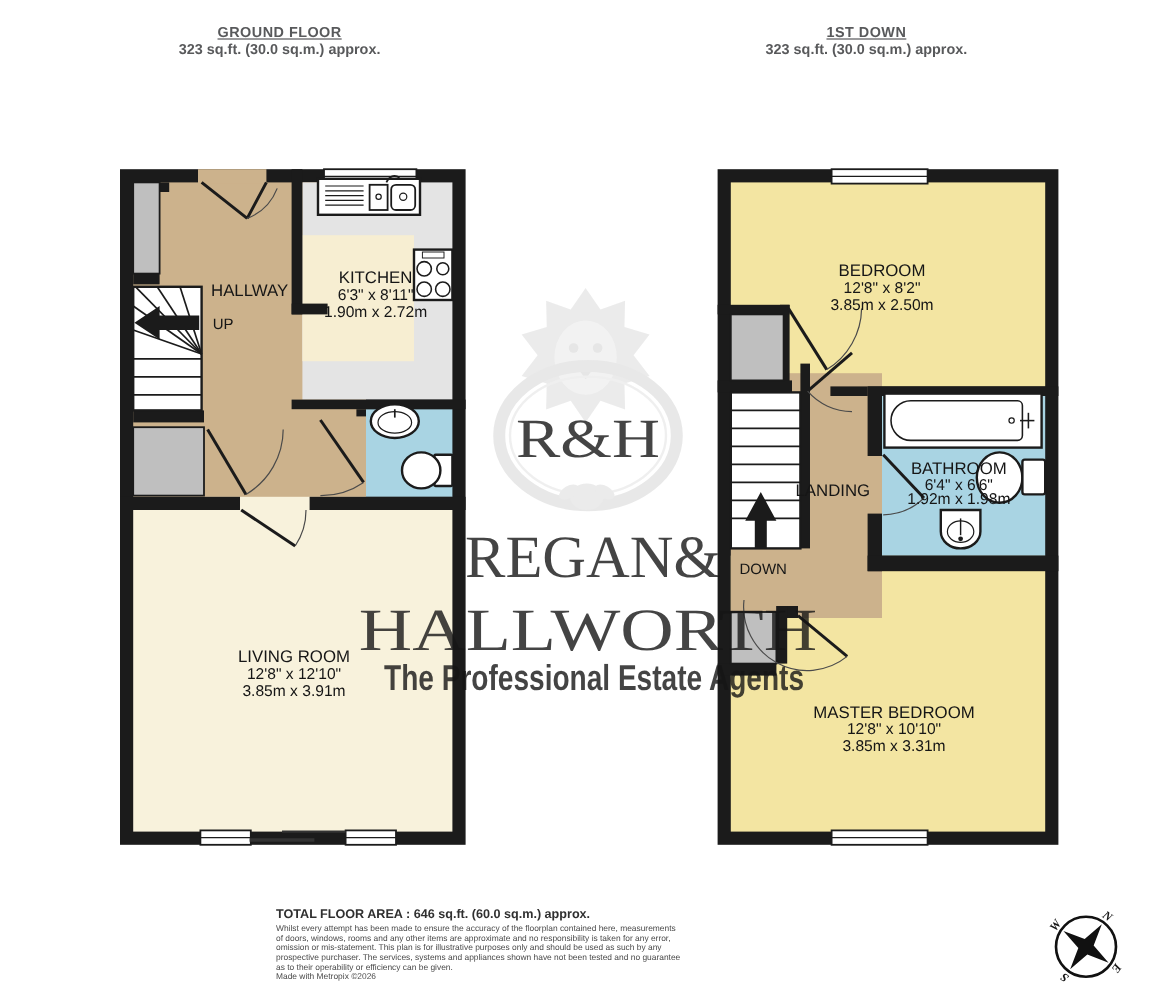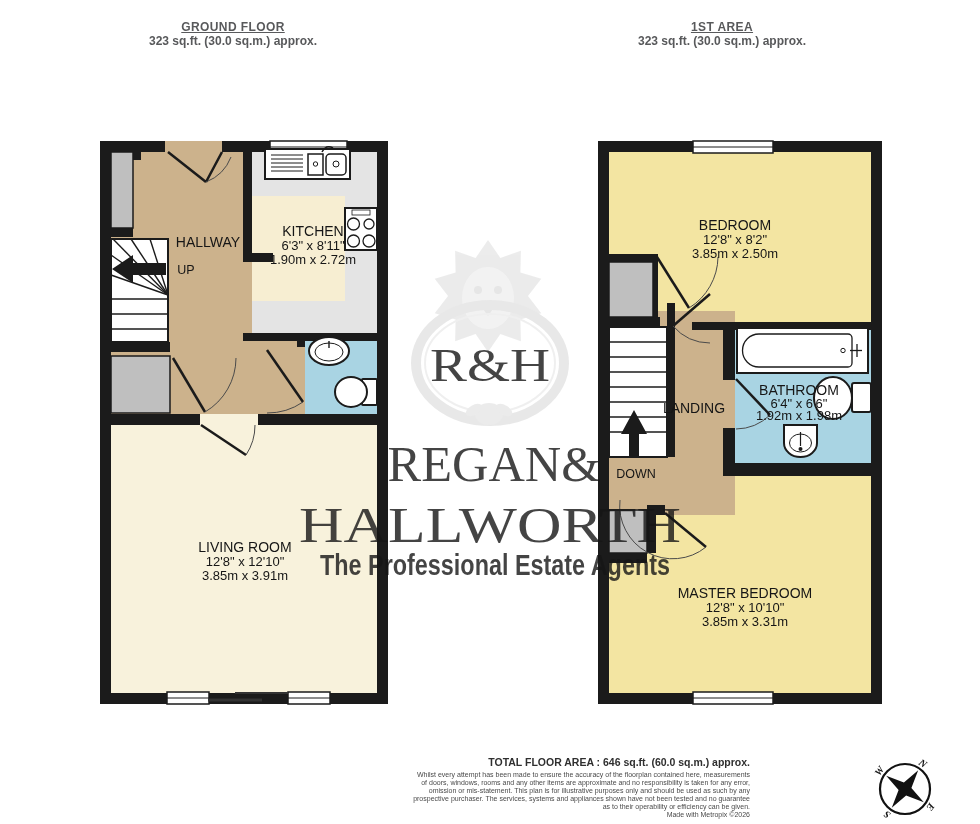--- a/index.html
+++ b/index.html
@@ -4,39 +4,39 @@
 <style>
   html,body{margin:0;padding:0;background:#ffffff;}
   body{width:980px;height:824px;position:relative;overflow:hidden;
        font-family:"Liberation Sans",sans-serif;}
   .stage{position:absolute;left:0;top:0;width:980px;height:824px;}
   .floor-header{position:absolute;top:20px;width:300px;text-align:center;
        color:#58595b;font-weight:bold;font-size:12px;line-height:14px;}
   .floor-header .fh-title{letter-spacing:.4px;text-decoration:underline;}
   #gf-header{left:83px;}
   #ff-header{left:572px;}
-  .footer{position:absolute;left:230px;top:756px;width:520px;text-align:right;}
+  .footer{position:absolute;left:230px;top:756px;width:520px;text-align:left;}
   .footer .total{font-size:10.5px;font-weight:bold;color:#2f2f2f;margin-bottom:3px;}
   .footer .disc{font-size:7px;line-height:8px;color:#4a4a4a;}
   svg text{font-family:"Liberation Sans",sans-serif;fill:#161616;}
   .room-name{font-size:14px;}
   .room-dim{font-size:13px;}
   .stair-label{font-size:12.5px;}
   .wm-serif{font-family:"Liberation Serif",serif;}
   .compass-letter{font-family:"Liberation Serif",serif;font-size:10px;font-weight:bold;font-style:italic;}
 </style>
 </head>
 <body>
 
 <div class="floor-header" id="gf-header">
   <div class="fh-title">GROUND FLOOR</div>
   <div class="fh-area">323 sq.ft. (30.0 sq.m.) approx.</div>
 </div>
 <div class="floor-header" id="ff-header">
-  <div class="fh-title">1ST AREA</div>
+  <div class="fh-title">1ST DOWN</div>
   <div class="fh-area">323 sq.ft. (30.0 sq.m.) approx.</div>
 </div>
 
 <svg class="stage" viewBox="0 0 980 824">
 
   <g>
     <rect x="100" y="141" width="288" height="563" fill="#1b1b1b"></rect>
 
     <rect x="111" y="152" width="194" height="273" fill="#ccb28c"></rect>
     <rect x="111" y="414" width="266" height="279" fill="#f8f2dc"></rect>

